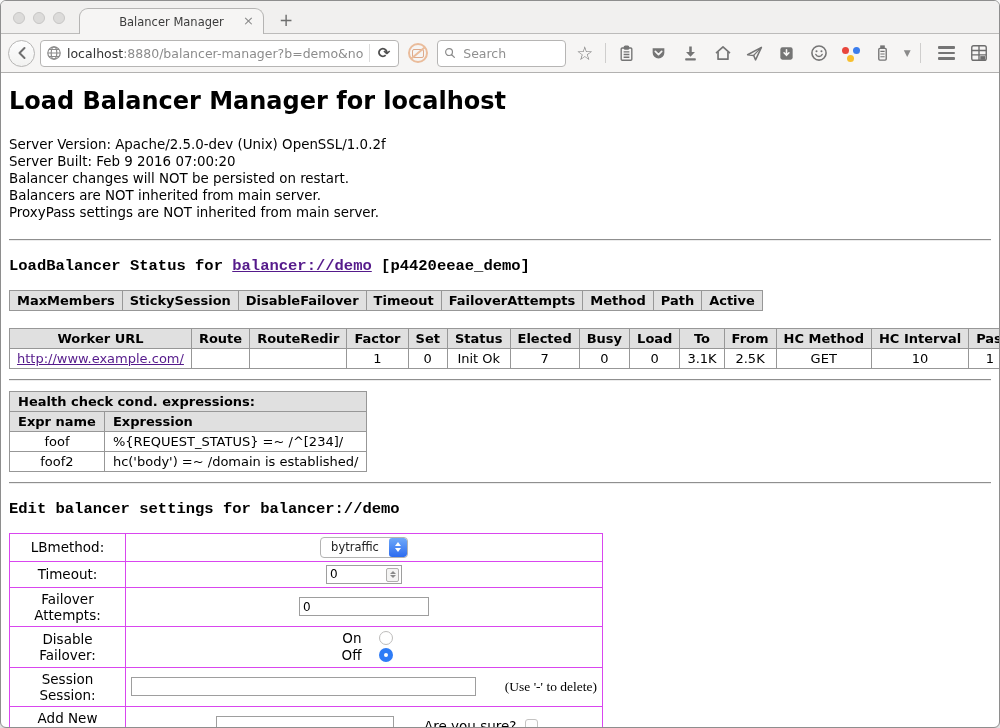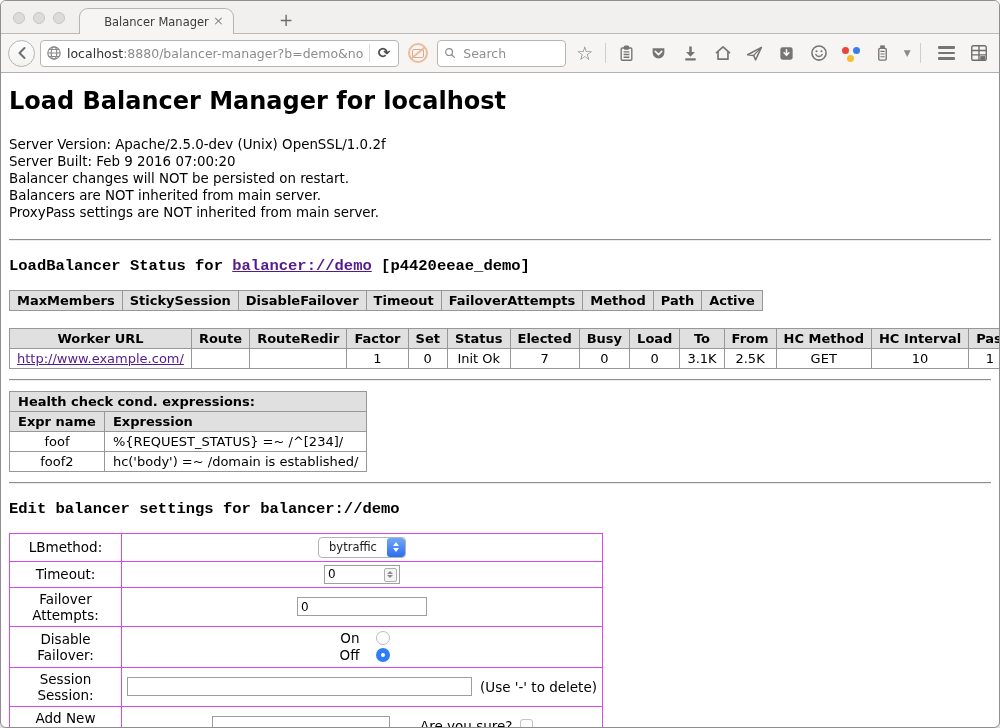--- a/index.html
+++ b/index.html
@@ -8,21 +8,21 @@
   .window { position:absolute; inset:0; border-radius:6px; overflow:hidden;
             background:#fff; border:1px solid #8e8e8e;
             box-shadow:0 6px 14px rgba(0,0,0,.28); }
 
   
   .titlebar { position:relative; height:33px; background:#f1f0ef; }
   .titlebar .strip-line { position:absolute; left:0; right:0; bottom:0; height:1px; background:#bcbbba; }
   .tlight { position:absolute; top:11px; width:12px; height:12px; border-radius:50%;
             background:#dcdbda; border:1px solid #c7c6c5; }
   .tl1{left:12px} .tl2{left:32px} .tl3{left:52px}
-  .tab { position:absolute; left:78px; top:7px; width:155px; height:26px;
+  .tab { position:absolute; left:78px; top:7px; width:185px; height:26px;
          background:#f6f5f4; border:1px solid #b5b4b3; border-bottom:none;
          border-radius:9px 9px 0 0; display:flex; align-items:center; justify-content:center;
          z-index:2; }
   .tab-label { font-size:11.5px; color:#3c3c3c; }
   .tab-close { position:absolute; right:9px; top:4px; font-size:13px; color:#8a8a8a; line-height:15px; }
   .newtab { position:absolute; left:278px; top:9px; font-size:17px; color:#6e6e6e; }
 
   
   .navbar { height:39px; background:#f6f5f4; border-bottom:1px solid #b2b1b0;
             display:flex; align-items:center; padding:0 7px; gap:5px; }
@@ -114,21 +114,21 @@
 
   .radio-line { display:flex; align-items:center; justify-content:center; gap:17px; height:17px; }
   .radio-line .rlabel { width:26px; text-align:right; }
   .radio { width:14px; height:14px; border-radius:50%; border:1.5px solid #bdbcbb; background:#fff; }
   .radio.checked { border:none; background:#2e7cf6; position:relative; }
   .radio.checked::after { content:''; position:absolute; left:5px; top:5px; width:4px; height:4px;
                           border-radius:50%; background:#fff; }
 
   .stickyrow { display:flex; align-items:center; gap:8px; }
   .stickyrow input { flex:0 0 345px; }
-  .hint { margin-left:auto; white-space:nowrap; }
+  .hint { margin-left:auto; white-space:nowrap;font-family:Liberation Serif, serif; }
 
   .addrow { display:flex; align-items:center; }
   .addrow input { width:178px; margin-left:85px; }
   .sure { margin-left:30px; white-space:nowrap; }
   .checkbox { width:13px; height:13px; border:1.5px solid #c4c3c2; border-radius:3px;
               background:#fdfdfd; margin-left:8px; }
 
   svg.icn { display:block; }
 </style>
 </head>

